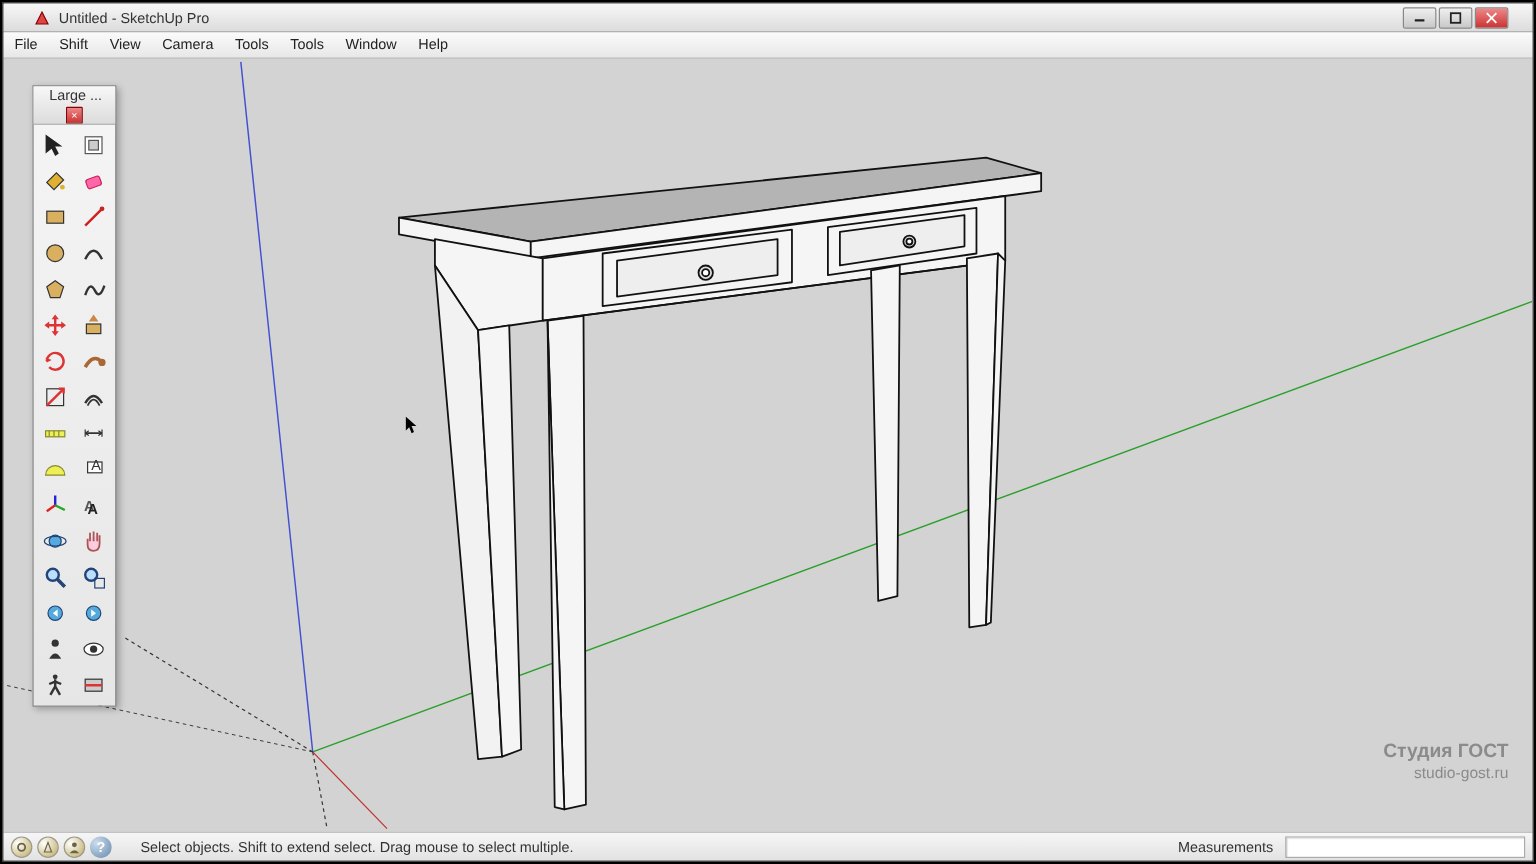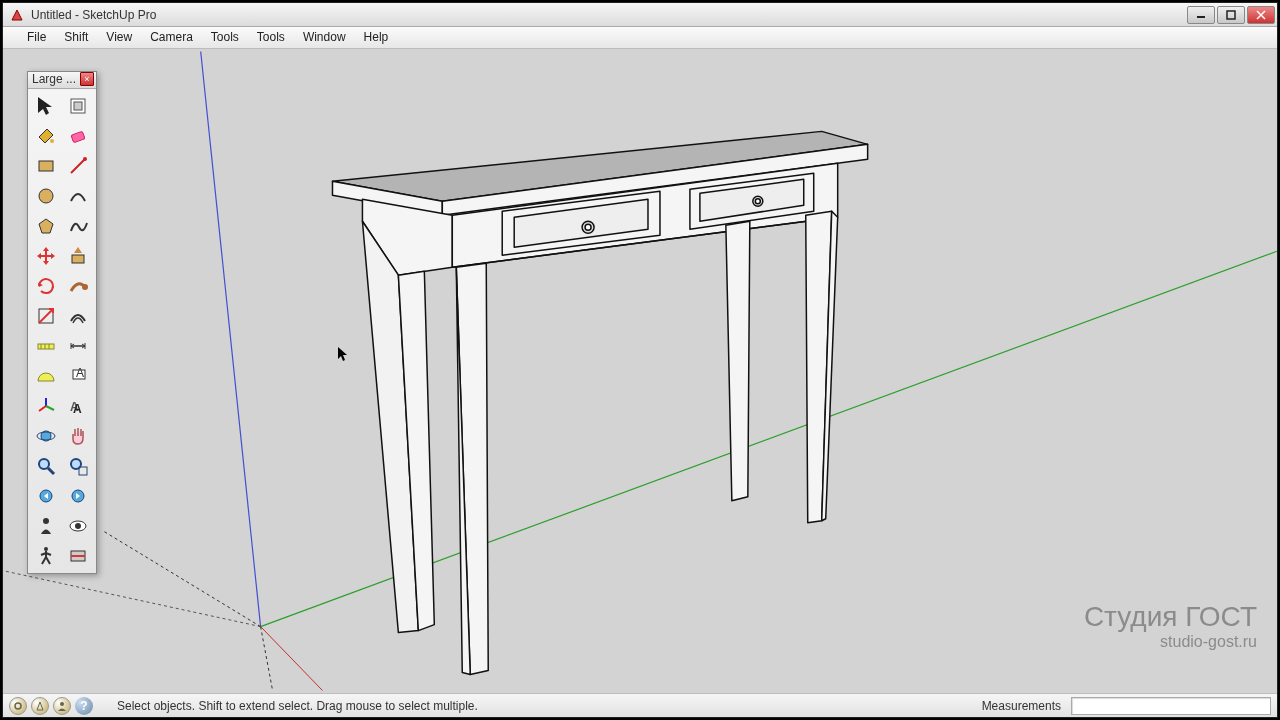--- a/index.html
+++ b/index.html
@@ -1,41 +1,41 @@
 <!DOCTYPE html>
 <html><head>
 <meta charset="utf-8">
 <style>
   * { margin: 0; padding: 0; box-sizing: border-box; font-family: "Segoe UI", Tahoma, sans-serif; font-size: 12px; }
   body { width: 1280px; height: 720px; background: #000; overflow: hidden; }
   .window { position: absolute; top: 2px; left: 2px; right: 2px; bottom: 2px; background: #d6d6d6; border: 1px solid #222; display: flex; flex-direction: column; }
   
-  .titlebar { height: 24px; background: linear-gradient(#f7f7f7,#dcdcdc); display: flex; align-items: center; padding: 0 2px; border-bottom: 1px solid #aaa; justify-content: flex-end; }
+  .titlebar { height: 24px; background: linear-gradient(#f7f7f7,#dcdcdc); display: flex; align-items: center; padding: 0 20px; border-bottom: 1px solid #aaa; justify-content: flex-end; }
   .app-icon { width: 16px; height: 16px; margin: 0 6px 0 4px; display:flex;align-items:center;justify-content:center; }
   .title-text { flex: 1; color: #333; font-size: 12px; }
   .win-btns { display: flex; gap: 2px; margin-left: auto; }
   .win-btn { width: 28px; height: 18px; background: linear-gradient(#f0f0f0,#c8c8c8); border: 1px solid #888; border-radius: 2px; display:flex;align-items:center;justify-content:center; font-size:10px; color:#222; }
   .win-btn.close { background: linear-gradient(#e88,#c33); color:#fff; }
   
-  .menubar { height: 22px; background: linear-gradient(#fbfbfb,#e7e7e7); border-bottom: 1px solid #bcbcbc; display: flex; align-items: stretch; padding: 0 15px; }
+  .menubar { height: 22px; background: linear-gradient(#fbfbfb,#e7e7e7); border-bottom: 1px solid #bcbcbc; display: flex; align-items: stretch; padding: 0 0; }
   .menu-item { padding: 3px 9px; color: #222; cursor: default; }
   
   .workspace { flex: 1; position: relative; background: #d3d3d3; overflow: hidden; }
   
   .toolbox { position: absolute; top: 22px; left: 24px; width: 70px; background: linear-gradient(#f5f5f5,#e6e6e6); border: 1px solid #888; box-shadow: 2px 2px 6px rgba(0,0,0,.3); }
-  .toolbox-titlebar { height: 17px; background: linear-gradient(#f7f7f7,#dcdcdc); border-bottom: 1px solid #aaa; display:flex; padding: 0 2px; font-size:11px;}
+  .toolbox-titlebar { height: 32px; background: linear-gradient(#f7f7f7,#dcdcdc); border-bottom: 1px solid #aaa; display:flex; align-items:center; padding: 0 2px; font-size:11px;flex-direction:column;}
   .toolbox-title { flex:1; color:#333; overflow:hidden; text-overflow:ellipsis; white-space:nowrap; padding-left:2px;}
   .toolbox-close { width:14px;height:14px;background:linear-gradient(#e88,#c33);border:1px solid #800;color:#fff;display:flex;align-items:center;justify-content:center;font-size:9px;border-radius:1px;}
   .toolgrid { display:grid; grid-template-columns: 1fr 1fr; padding:2px; gap:0; }
   .tool { width:32px;height:30px; display:flex;align-items:center;justify-content:center; border:1px solid transparent; border-radius:2px; cursor:default;}
   .tool svg { width:22px; height:22px; }
   
   .viewport-watermark { position:absolute; right:20px; bottom:42px; text-align:right; color:#8b8b8b; }
-  .viewport-watermark .line1 { font-size:28px; font-weight:400; }
-  .viewport-watermark .line2 { font-size:16px; }
+  .viewport-watermark .line1 { font-size:16px; font-weight:700; }
+  .viewport-watermark .line2 { font-size:13px; }
   
   .statusbar { height: 24px; background: linear-gradient(#f6f6f6,#e2e2e2); border-top:1px solid #bcbcbc; display:flex; align-items:center; padding:0 6px; gap:4px;}
   .status-btn { width:18px;height:18px;border-radius:50%; background:radial-gradient(circle at 30% 30%, #fff,#bfa860); border:1px solid #998; display:flex;align-items:center;justify-content:center;color:#554; font-size:11px;}
   .status-help-icon { width:18px;height:18px;border-radius:50%; background:radial-gradient(circle at 30% 30%, #cde,#68a); color:#fff; display:flex;align-items:center;justify-content:center;font-weight:bold;font-size:12px;}
   .status-text { color:#333; margin-left:20px; flex:1; }
   .status-meas-label { color:#333; margin-right:6px; }
   .status-meas-box { width:200px;height:18px;background:#fff;border:1px solid #aaa; box-shadow: inset 1px 1px 1px rgba(0,0,0,.15); }
   
   .cursor-arrow { position:absolute; width:12px; height:16px; }
 </style>

